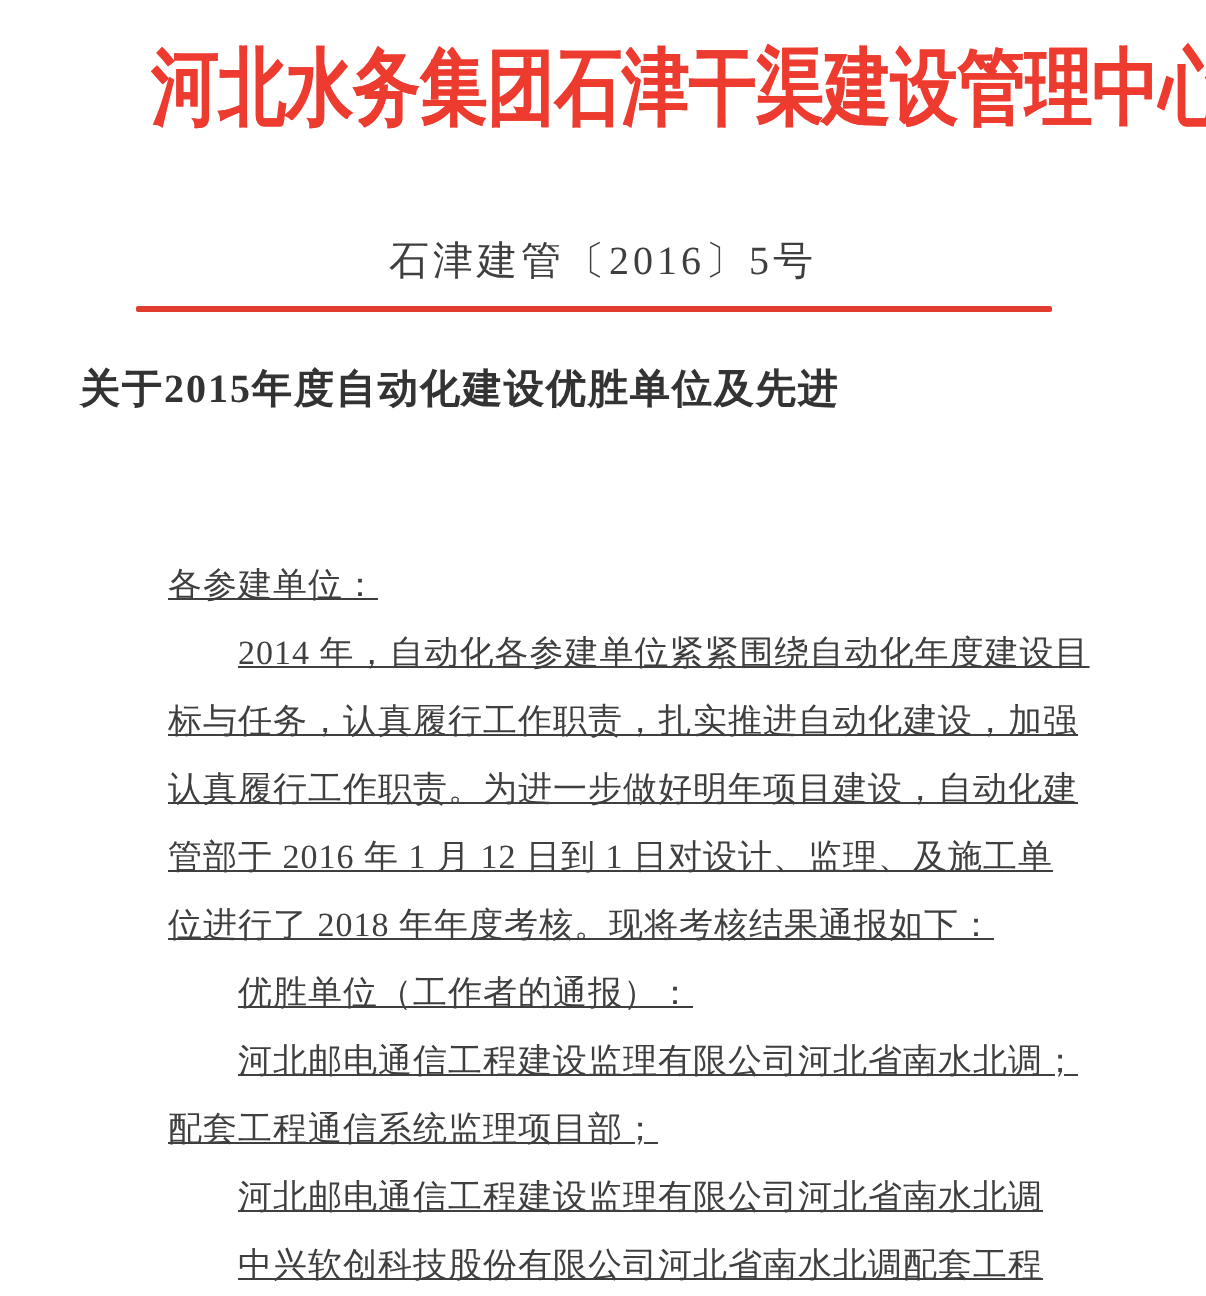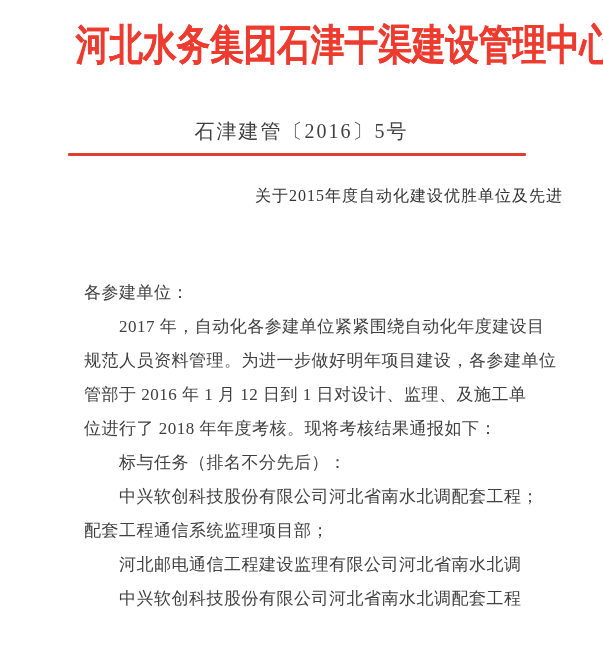--- a/index.html
+++ b/index.html
@@ -55,40 +55,41 @@
     width: 458px;
     height: 3px;
     background: var(--divider-red);
     border-radius: 1px;
   }
   .doc-title {
     position: absolute;
     top: 176px;
     left: 40px;
     width: 523px;
-    text-align: right;
-    font-size: 16px;
+    text-align: left;
+    font-size: 20px;
     line-height: 39px;
-    font-weight: normal;
+    font-weight: bold;
     letter-spacing: 1px;
     color: var(--title-text);
   }
   .doc-body {
     position: absolute;
     top: 276px;
     left: 84px;
     width: 460px;
     font-size: 17px;
     letter-spacing: 0.5px;
     color: var(--body-text);
   }
   .doc-body .line {
     height: 34px;
     line-height: 34px;
     white-space: nowrap;
+    text-decoration: underline;
   }
   .doc-body .line.indent {
     padding-left: 35px;
   }
 </style>
 </head>
 <body>
 
 <div class="page">
 
@@ -101,32 +102,33 @@
   <div class="red-divider"></div>
 
   <div class="doc-title">
     <span>关于2015年度自动化建设优胜单位及先进</span><br>
   </div>
 
   <div class="doc-body">
 
       <div class="line">各参建单位：</div>
 
-      <div class="line indent">2017 年，自动化各参建单位紧紧围绕自动化年度建设目</div>
+      <div class="line indent">2014 年，自动化各参建单位紧紧围绕自动化年度建设目</div>
 
+      <div class="line">标与任务，认真履行工作职责，扎实推进自动化建设，加强</div>
 
-      <div class="line">规范人员资料管理。为进一步做好明年项目建设，各参建单位</div>
+      <div class="line">认真履行工作职责。为进一步做好明年项目建设，自动化建</div>
 
       <div class="line">管部于 2016 年 1 月 12 日到 1 日对设计、监理、及施工单</div>
 
       <div class="line">位进行了 2018 年年度考核。现将考核结果通报如下：</div>
 
-      <div class="line indent">标与任务（排名不分先后）：</div>
+      <div class="line indent">优胜单位（工作者的通报）：</div>
 
-      <div class="line indent">中兴软创科技股份有限公司河北省南水北调配套工程；</div>
+      <div class="line indent">河北邮电通信工程建设监理有限公司河北省南水北调；</div>
 
       <div class="line">配套工程通信系统监理项目部；</div>
 
       <div class="line indent">河北邮电通信工程建设监理有限公司河北省南水北调</div>
 
       <div class="line indent">中兴软创科技股份有限公司河北省南水北调配套工程</div>
     </div>
 
 </div>
 

